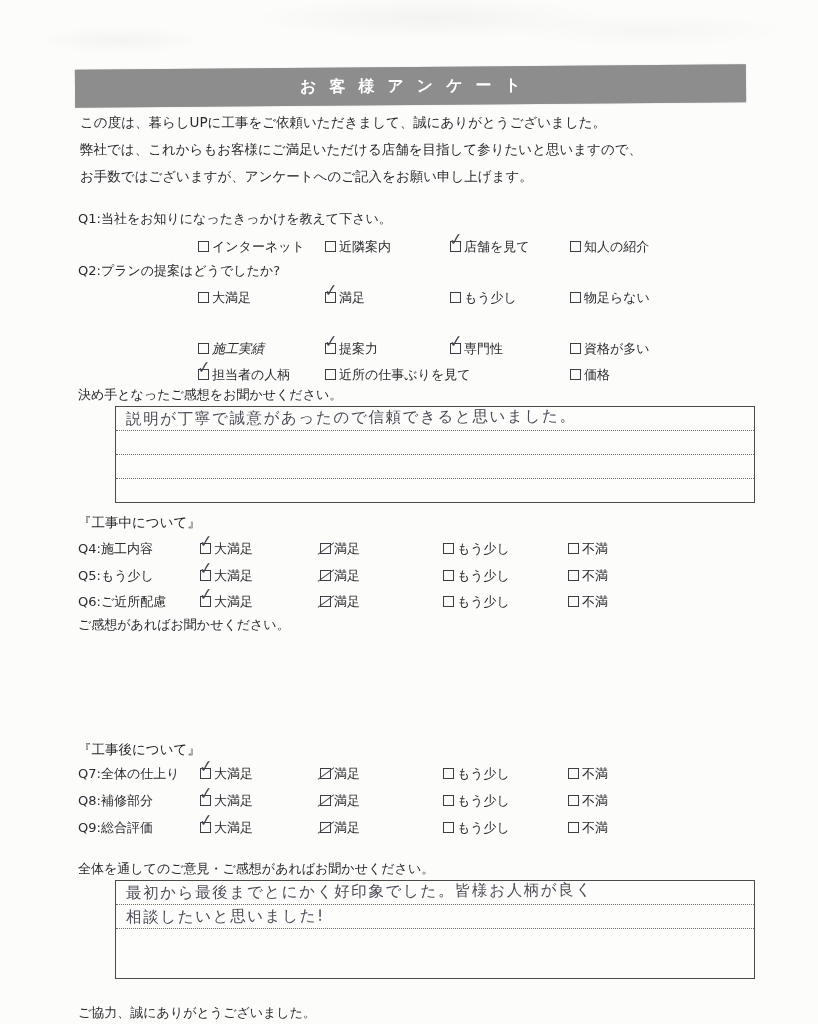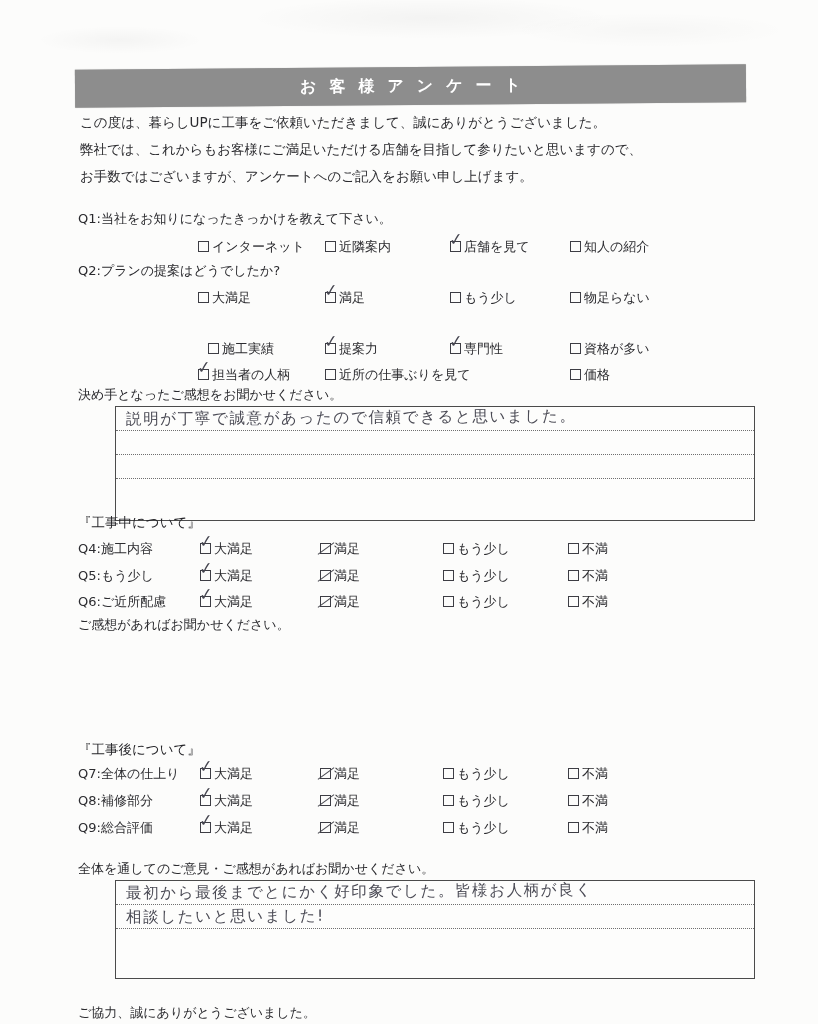--- a/index.html
+++ b/index.html
@@ -98,21 +98,21 @@
     </span>
     <span class="opt" style="left:450px;" data-checked="false">
       <span class="cb"></span><span>もう少し</span>
     </span>
     <span class="opt" style="left:570px;" data-checked="false">
       <span class="cb"></span><span>物足らない</span>
     </span>
   </div>
 
   <div class="qrow" style="top:340px;">
-    <span class="opt" style="left:208px;" data-checked="false">
+    <span class="opt" style="left:198px;font-style:italic;" data-checked="false">
       <span class="cb"></span><span>施工実績</span>
     </span>
     <span class="opt" style="left:325px;" data-checked="true" data-marktype="check">
       <span class="cb"><span class="mark-check">✓</span></span><span>提案力</span>
     </span>
     <span class="opt" style="left:450px;" data-checked="true" data-marktype="check">
       <span class="cb"><span class="mark-check">✓</span></span><span>専門性</span>
     </span>
     <span class="opt" style="left:570px;" data-checked="false">
       <span class="cb"></span><span>資格が多い</span>
@@ -124,21 +124,21 @@
     </span>
     <span class="opt" style="left:325px;" data-checked="false">
       <span class="cb"></span><span>近所の仕事ぶりを見て</span>
     </span>
     <span class="opt" style="left:570px;" data-checked="false">
       <span class="cb"></span><span>価格</span>
     </span>
   </div>
 
   <div class="abs q-label" style="left:78px; top:386px;">決め手となったご感想をお聞かせください。</div>
-  <div class="cbox" style="top:406px; height:115px;">
+  <div class="cbox" style="top:406px; height:97px;">
     <div class="crow">
         <span class="hw">説明が丁寧で誠意があったので信頼できると思いました。</span>
       </div>
     <div class="crow">
         <span class="hw"></span>
       </div>
     <div class="crow">
         <span class="hw"></span>
       </div>
     <div class="crow"></div>

